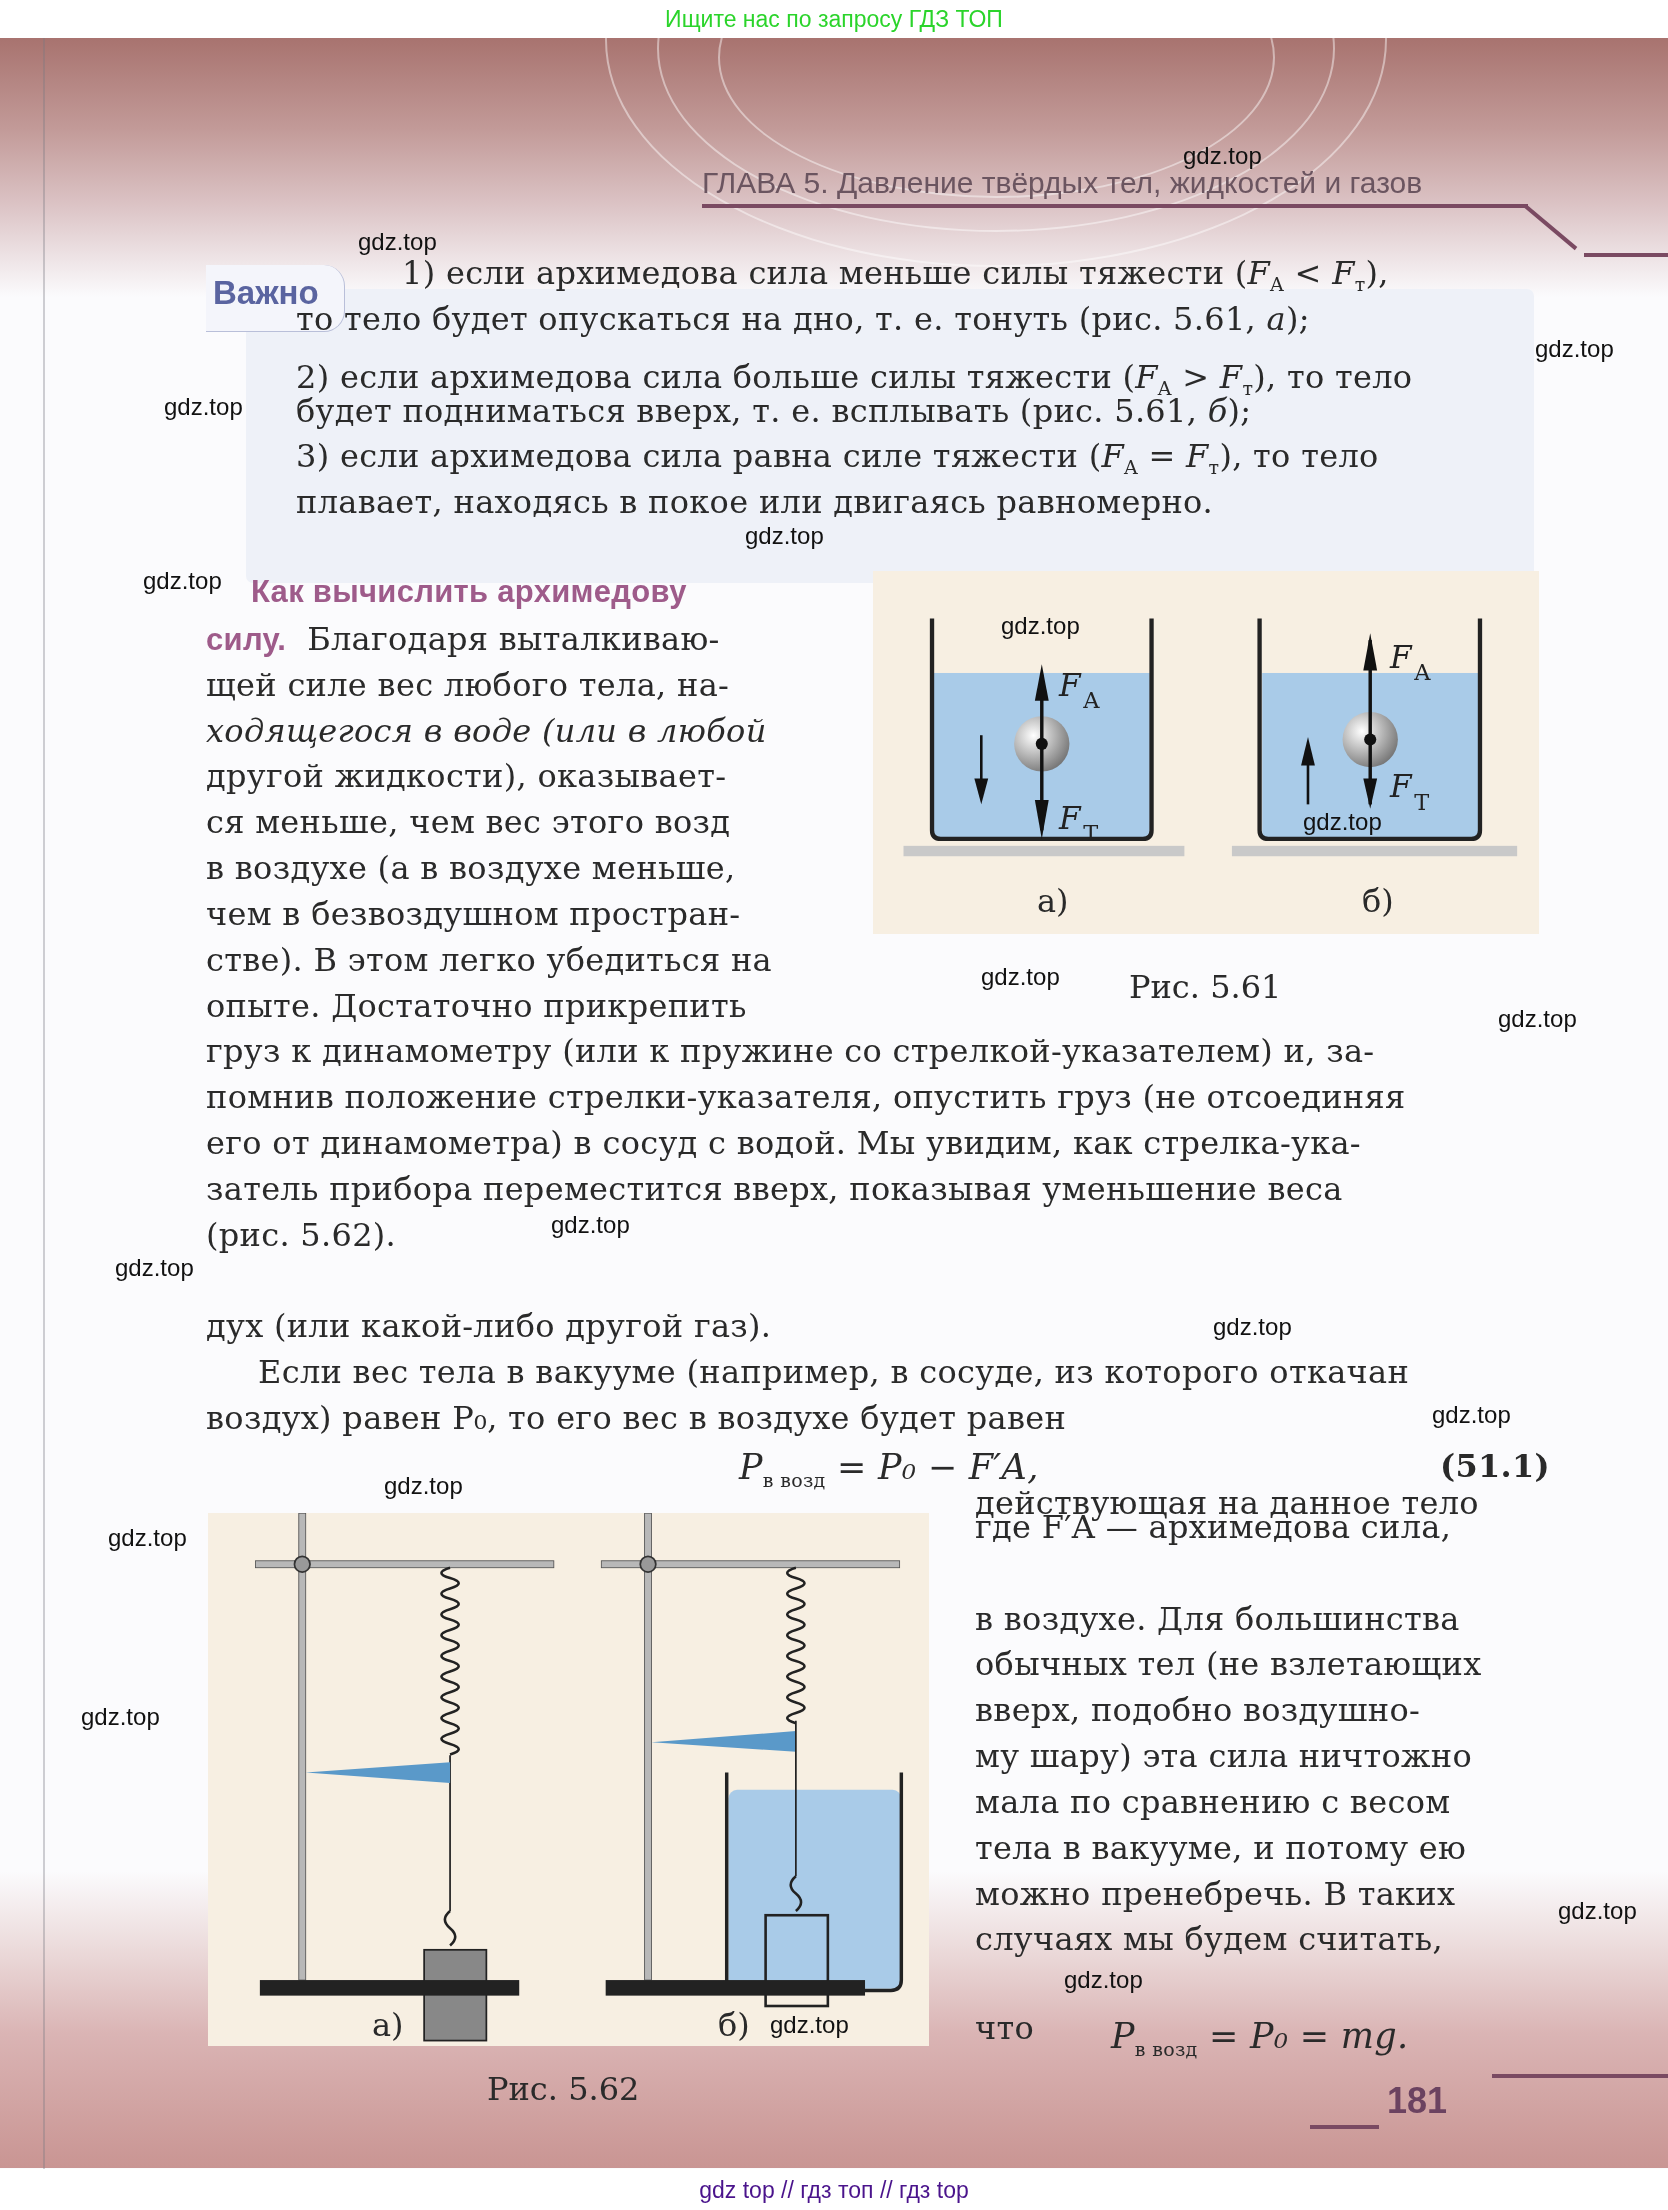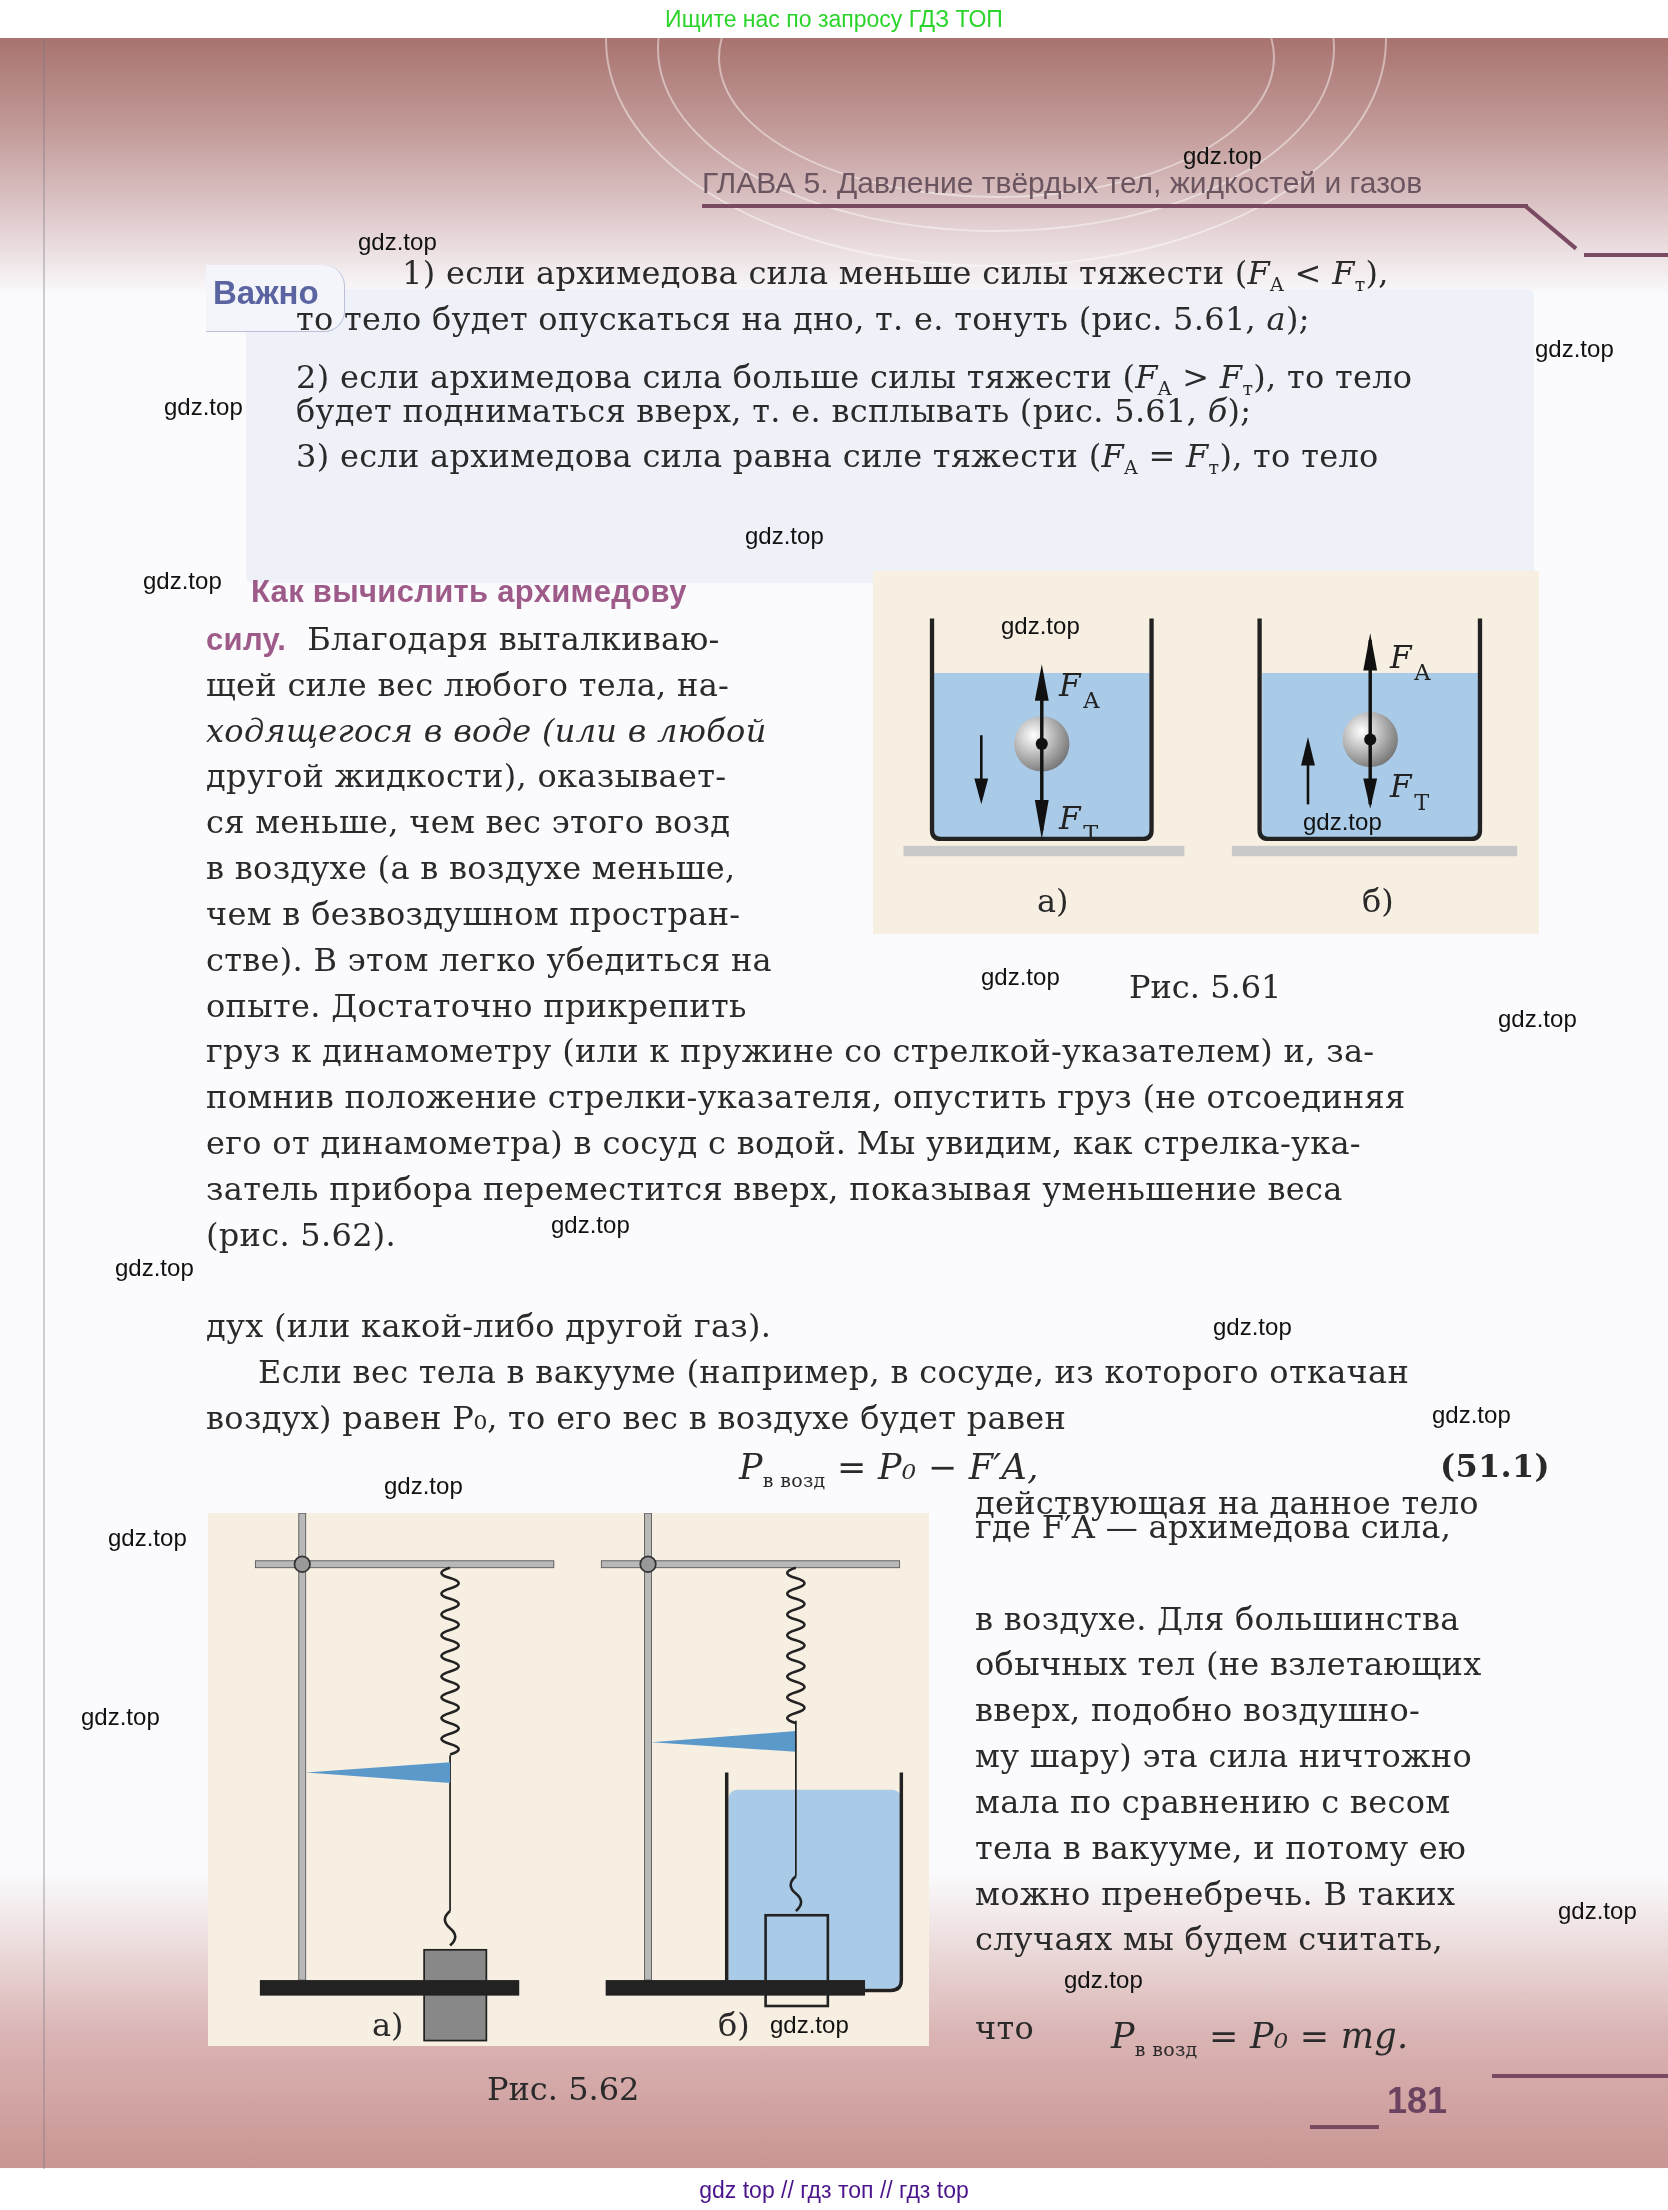--- a/index.html
+++ b/index.html
@@ -50,20 +50,21 @@
   <div class="important-box"></div>
   <div class="vazhno">
       <span>Важно</span>
     </div>
 
   <div class="line" style="left:402px;top:216px;"><span>1) если архимедова сила меньше силы тяжести (</span><span class="math">F<sub>A</sub> &lt; F<sub>т</sub></span>),</div>
   <div class="line" style="left:296px;top:262px;"><span>то тело будет опускаться на дно, т. е. тонуть (рис. 5.61, </span><span class="math">а</span>);</div>
   <div class="line" style="left:296px;top:308px;margin-top:12px;"><span>2) если архимедова сила больше силы тяжести (</span><span class="math">F<sub>A</sub> &gt; F<sub>т</sub></span><span>), то тело</span></div>
   <div class="line" style="left:296px;top:354px;"><span>будет подниматься вверх, т. е. всплывать (рис. 5.61, </span><span class="math">б</span>);</div>
   <div class="line" style="left:296px;top:399px;"><span>3) если архимедова сила равна силе тяжести (</span><span class="math">F<sub>A</sub> = F<sub>т</sub></span><span>), то тело</span></div>
+  <div class="line" style="left:296px;top:445px;">плавает, находясь в покое или двигаясь равномерно.</div>
 
   <div class="line heading" style="left:251px;top:536px;font-size:31px;">Как вычислить архимедову</div>
   <div class="line" style="left:206px;top:582px;"><span class="heading" style="font-size:31px;">силу.</span>&nbsp; <span>Благодаря выталкиваю-</span></div>
   <div class="line" style="left:206px;top:628px;">щей силе вес любого тела, на-</div>
   <div class="line" style="left:206px;top:674px;font-style:italic;">ходящегося в воде (или в любой</div>
   <div class="line" style="left:206px;top:719px;">другой жидкости), оказывает-</div>
   <div class="line" style="left:206px;top:765px;">ся меньше, чем вес этого возд</div>
   <div class="line" style="left:206px;top:811px;">в воздухе (а в воздухе меньше,</div>
   <div class="line" style="left:206px;top:857px;">чем в безвоздушном простран-</div>
   <div class="line" style="left:206px;top:903px;">стве). В этом легко убедиться на</div>

